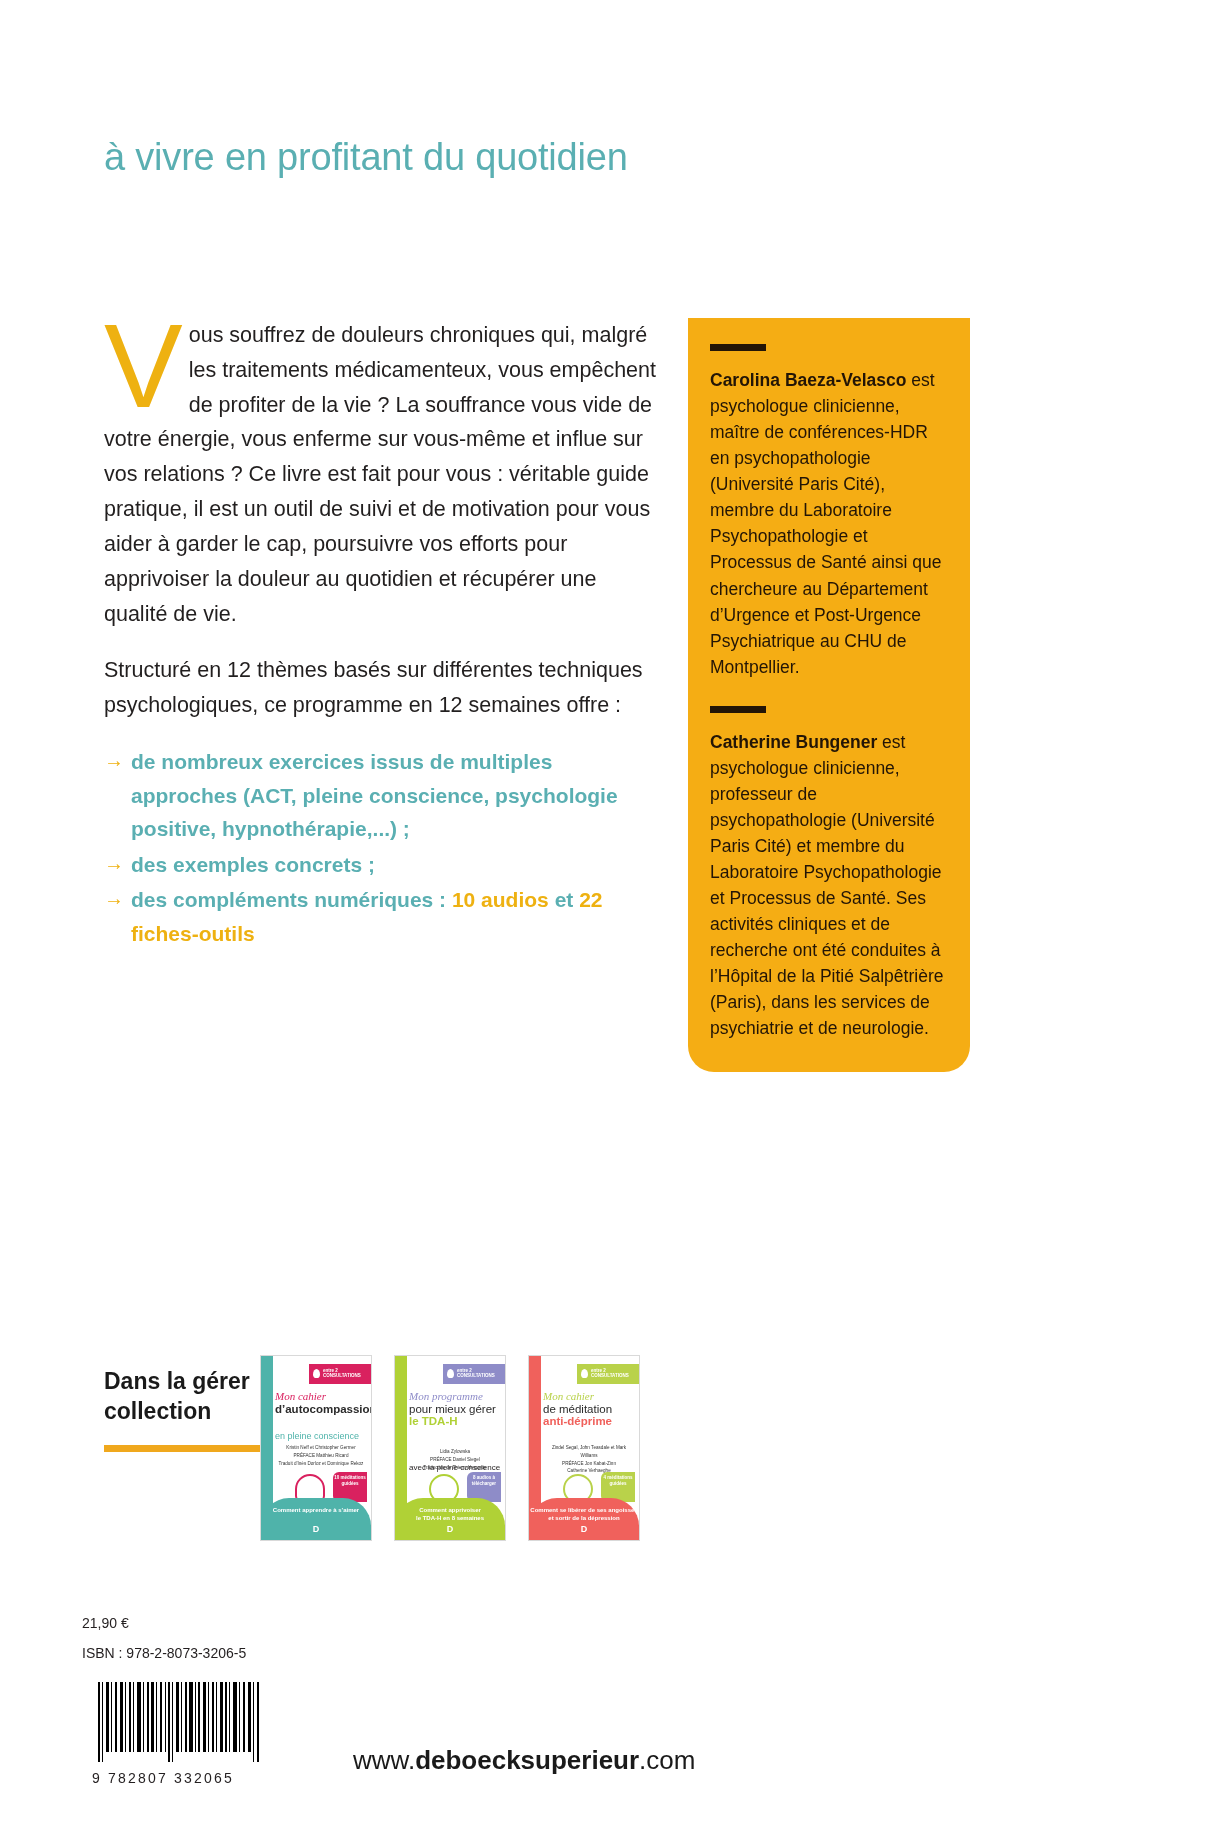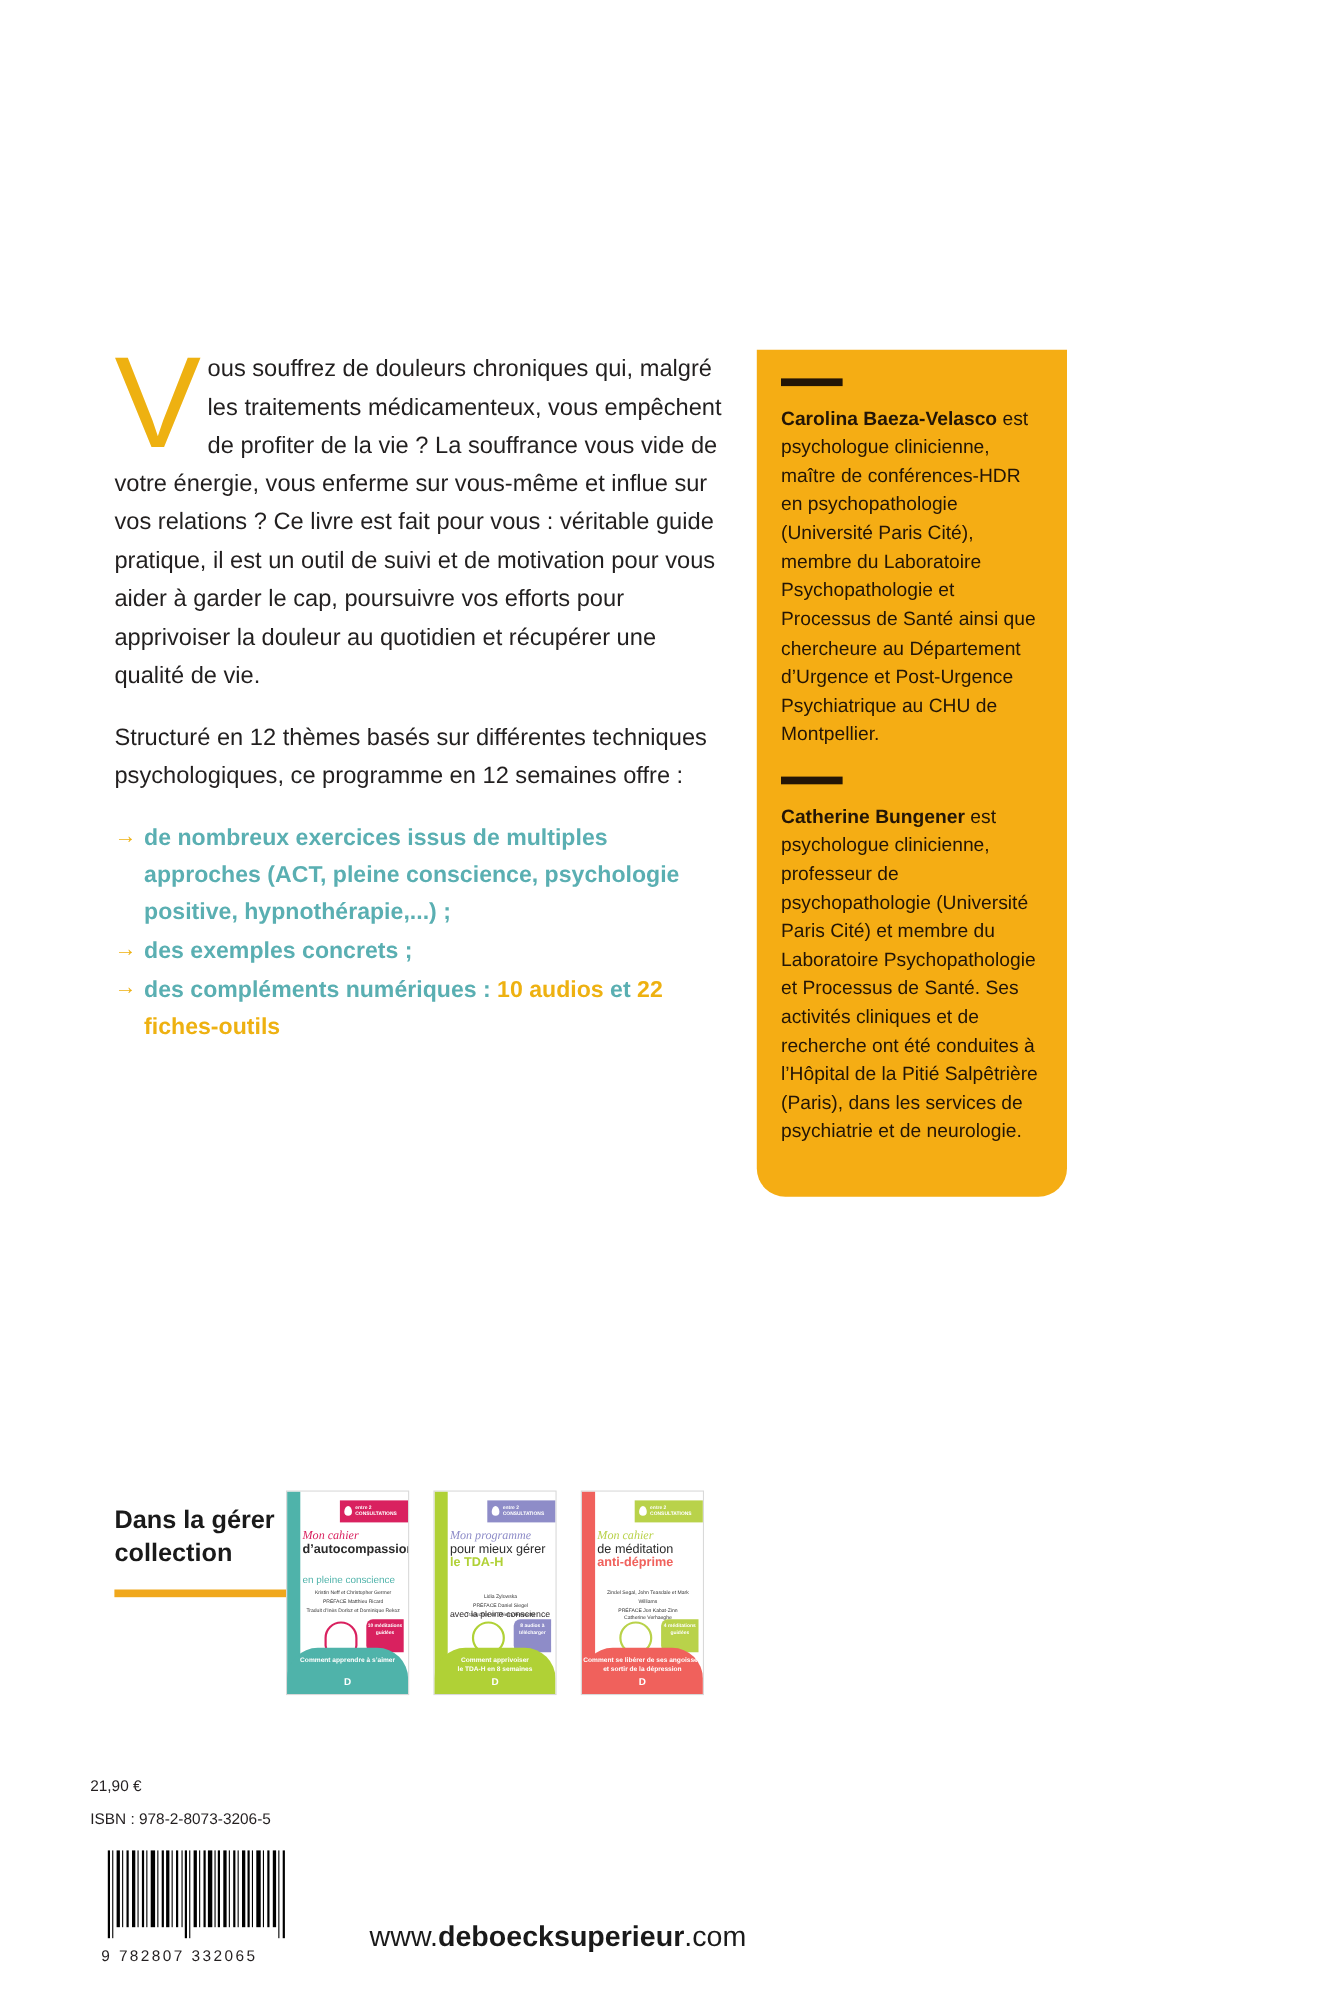--- a/index.html
+++ b/index.html
@@ -83,21 +83,21 @@
   .hl { color: #eeb111; }
 
   
   #author-box {
     position: absolute;
     left: 688px;
     top: 318px;
     width: 282px;
     background: #f5ad14;
     border-radius: 0 0 26px 26px;
-    padding: 26px 26px 46px 22px;
+    padding: 26px 26px 30px 22px;
     box-sizing: border-box;
     color: #231506;
     font-size: 17.5px;
     line-height: 1.49;
   }
   #author-box .rule {
     width: 56px;
     height: 7px;
     background: #231506;
     margin: 0 0 16px 0;
@@ -286,31 +286,32 @@
     display: block;
   }
   #barcode-num {
     font-size: 14px;
     letter-spacing: 2.2px;
     margin-top: 2px;
     font-family: "Liberation Sans", sans-serif;
   }
   #website {
     position: absolute;
-    left: 336px;
+    left: 353px;
     top: 1745px;
     font-size: 26px;
     color: #1a1a1a;
   }
   #website .bold { font-weight: bold; }
 </style>
 </head>
 <body>
 
 <div id="title">
+  <span class="tline">à vivre en profitant du quotidien</span>
 </div>
 
 <div id="body-col">
 
   <p class="dropcap-para">
     <span class="dropcap">V</span><span>ous souffrez de douleurs chroniques qui, malgré les traitements médicamenteux, vous empêchent de profiter de la vie ? La souffrance vous vide de votre énergie, vous enferme sur vous-même et influe sur vos relations ? Ce livre est fait pour vous : véritable guide pratique, il est un outil de suivi et de motivation pour vous aider à garder le cap, poursuivre vos efforts pour apprivoiser la douleur au quotidien et récupérer une qualité de vie.</span>
   </p>
 
 
   <p>Structuré en 12 thèmes basés sur différentes techniques psychologiques, ce programme en 12 semaines offre :</p>

